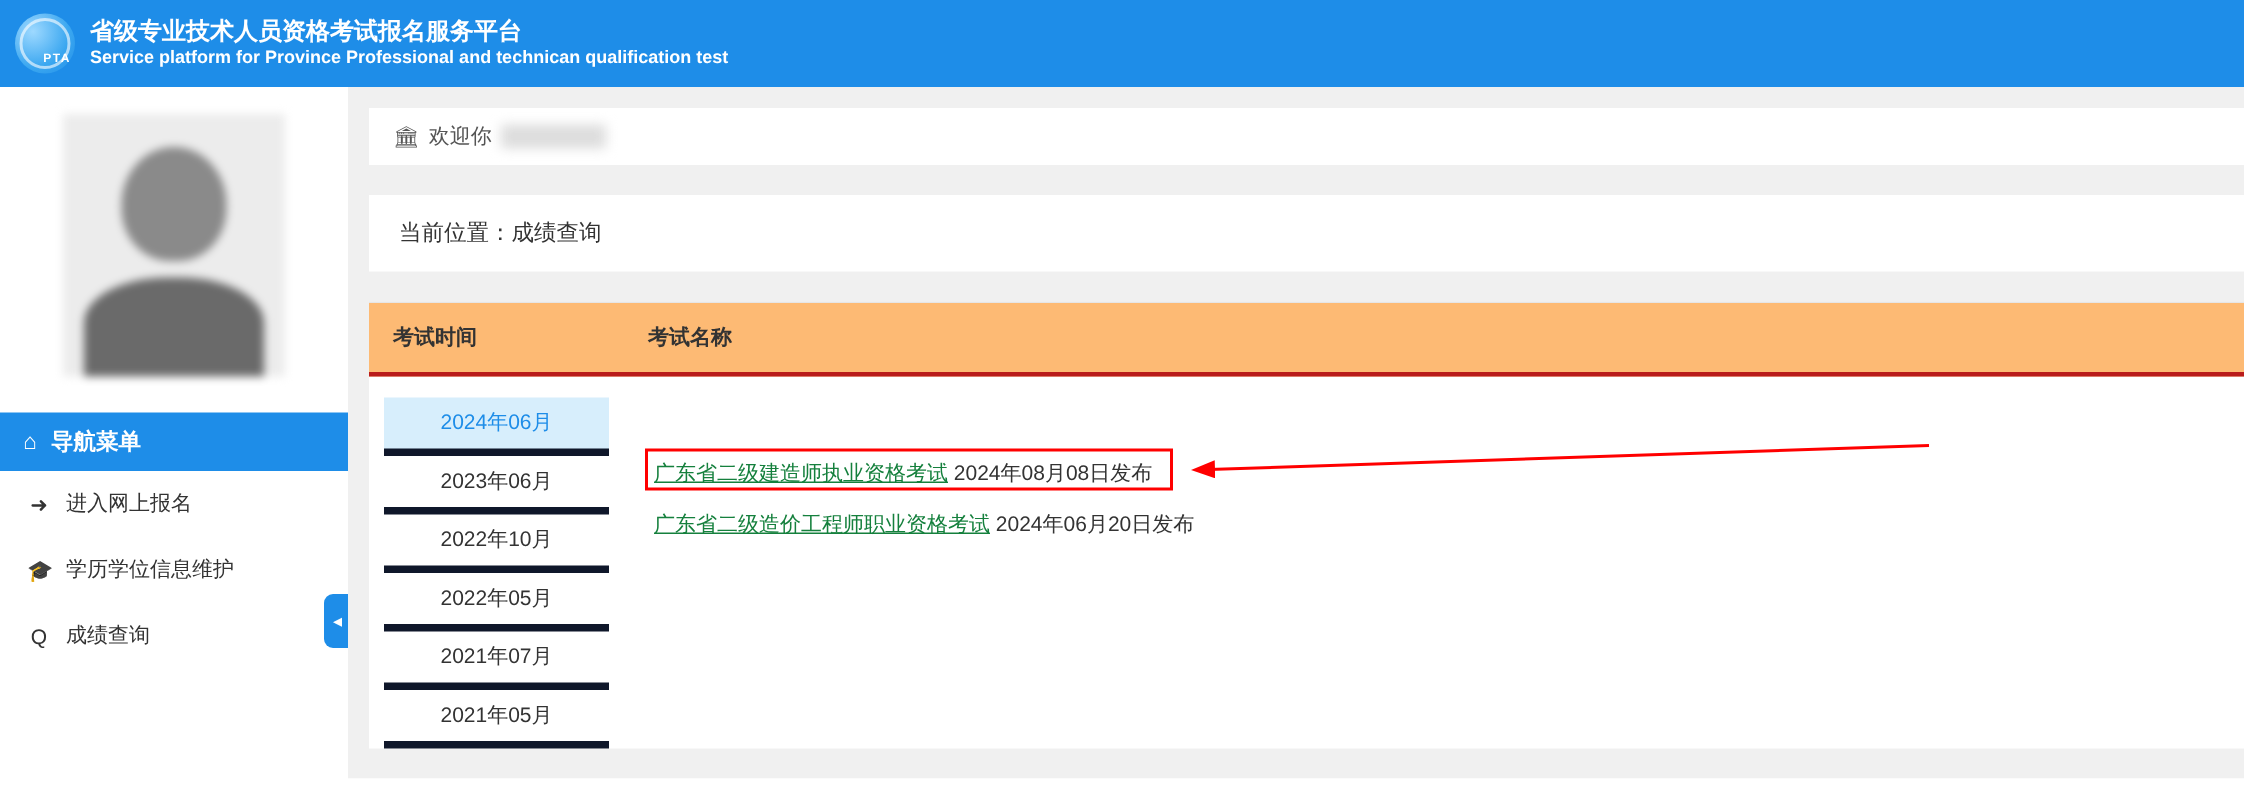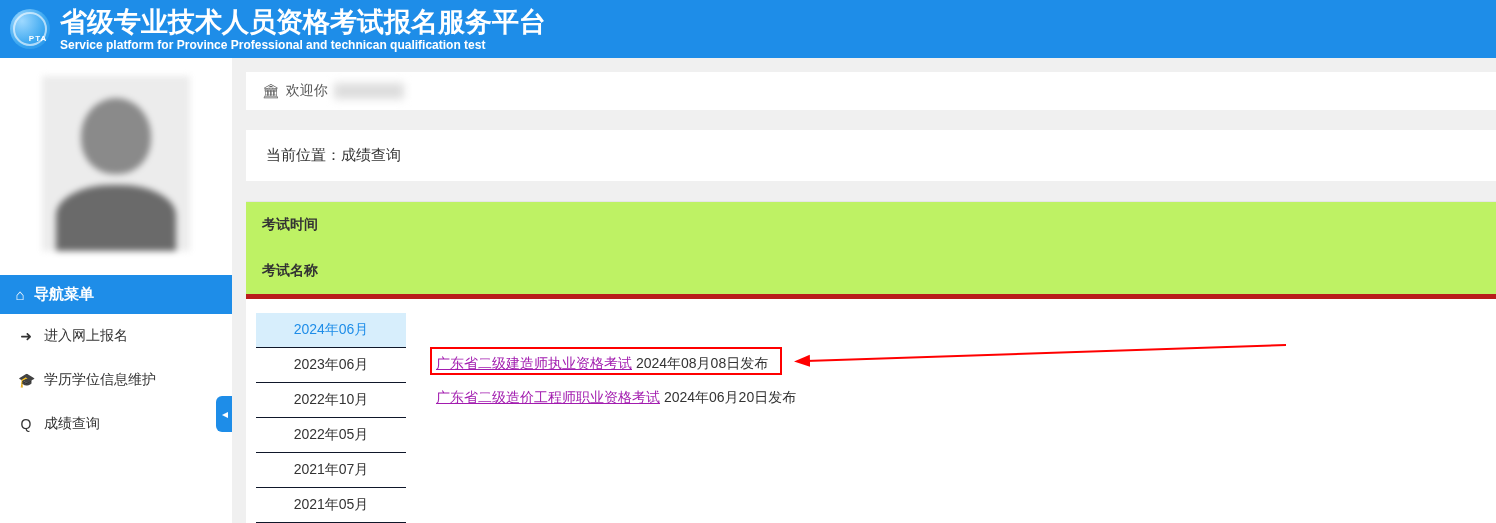--- a/index.html
+++ b/index.html
@@ -1,46 +1,46 @@
 <!DOCTYPE html>
 <html><head>
 <meta charset="utf-8">
 <style>
   * { margin:0; padding:0; box-sizing:border-box; }
   body { font-family: "Microsoft YaHei", Arial, sans-serif; font-size:14px; color:#333; background:#fff; width:1496px; }
   .header { background:#1e8de8; color:#fff; height:58px; display:flex; align-items:center; padding-left:10px; }
   .logo-wrap { width:40px; height:40px; border-radius:50%; background:radial-gradient(circle at 30% 30%, #9ed9ff 0%, #3ba7f0 60%, #1e8de8 100%); position:relative; margin-right:10px; flex:none; }
   .logo-wrap::before { content:""; position:absolute; inset:3px; border-radius:50%; border:2px solid rgba(255,255,255,.6); }
   .logo-txt { position:absolute; bottom:6px; left:16px; right:0; text-align:center; font-size:8px; color:#fff; font-weight:bold; letter-spacing:1px;}
-  .header .titles h1 { font-size:27px; font-weight:bold; line-height:1.2; }
+  .header .titles h1 { font-size:16px; font-weight:bold; line-height:1.2; }
   .header .titles p  { font-size:12px; font-weight:bold; line-height:1.2; }
   .layout { display:flex; }
   .sidebar { width:232px; flex:none; background:#fff; }
   .avatar { width:148px; height:175px; margin:18px auto 24px; background:#ececec; position:relative; filter:blur(3px); }
   .avatar::before { content:""; position:absolute; top:22px; left:50%; transform:translateX(-50%); width:70px; height:76px; background:#8a8a8a; border-radius:50% 50% 46% 46%; }
   .avatar::after  { content:""; position:absolute; bottom:0; left:50%; transform:translateX(-50%); width:120px; height:66px; background:#6a6a6a; border-radius:46% 46% 0 0; }
   .nav-header { background:#1e8de8; color:#fff; padding:10px 12px; font-size:15px; font-weight:bold; display:flex; align-items:center; gap:6px; }
   .nav-item { padding:13px 14px 13px 18px; font-size:14px; color:#333; display:flex; align-items:center; gap:10px; cursor:pointer; }
   .icon { width:16px; text-align:center; display:inline-block; }
   .collapse-tab { position:absolute; left:216px; top:396px; width:18px; height:36px; background:#1e8de8; border-radius:6px 0 0 6px; color:#fff; font-size:12px; display:flex; align-items:center; justify-content:center; cursor:pointer; }
   .main { flex:1; background:#f0f0f0; padding:0 0 20px; position:relative; }
   .welcome { background:#fff; margin:14px 0 0 14px; padding:10px 16px; color:#555; display:flex; align-items:center; gap:6px; }
   .welcome .blur { filter:blur(4px); background:#ddd; width:70px; height:16px; display:inline-block; }
   .crumb { background:#fff; margin:20px 0 14px 14px; padding:16px 20px; font-size:15px; }
   .panel { background:#fff; margin:20px 0 0 14px; border-top:1px solid #e6e6e6; }
-  .thead { display:flex; background:#bef264; border-bottom:5px solid #b91c1c; font-weight:bold;flex-direction:column; }
+  .thead { display:flex; background:#fdba74; border-bottom:3px solid #b91c1c; font-weight:bold; }
   .thead .col1 { width:170px; padding:14px 16px; }
   .thead .col2 { flex:1; padding:14px 16px; }
   .tbody { display:flex; }
   .time-list { width:170px; padding:14px 10px 0; }
-  .time-item { text-align:center; padding:8px 0; border-bottom:1px solid #0f172a; color:#333; cursor:pointer; }
+  .time-item { text-align:center; padding:8px 0; border-bottom:5px solid #0f172a; color:#333; cursor:pointer; }
   .time-item.active { background:#d7eefc; color:#1e8de8; }
   .exam-list { flex:1; padding:56px 20px 20px; position:relative; }
   .exam-row { margin-bottom:16px; }
-  .exam-row a { color:#a21caf; text-decoration:underline; }
+  .exam-row a { color:#15803d; text-decoration:underline; }
   .exam-row .date { color:#333; margin-left:0; }
   .callout { position:absolute; border:2px solid #ff0000; top:48px; left:14px; width:352px; height:28px; pointer-events:none; }
   .arrow-svg { position:absolute; top:36px; left:370px; width:520px; height:254px; pointer-events:none; }
 </style>
 </head>
 <body>
 
 <div class="header">
   <div class="logo-wrap">
     <span class="logo-txt">PTA</span>

